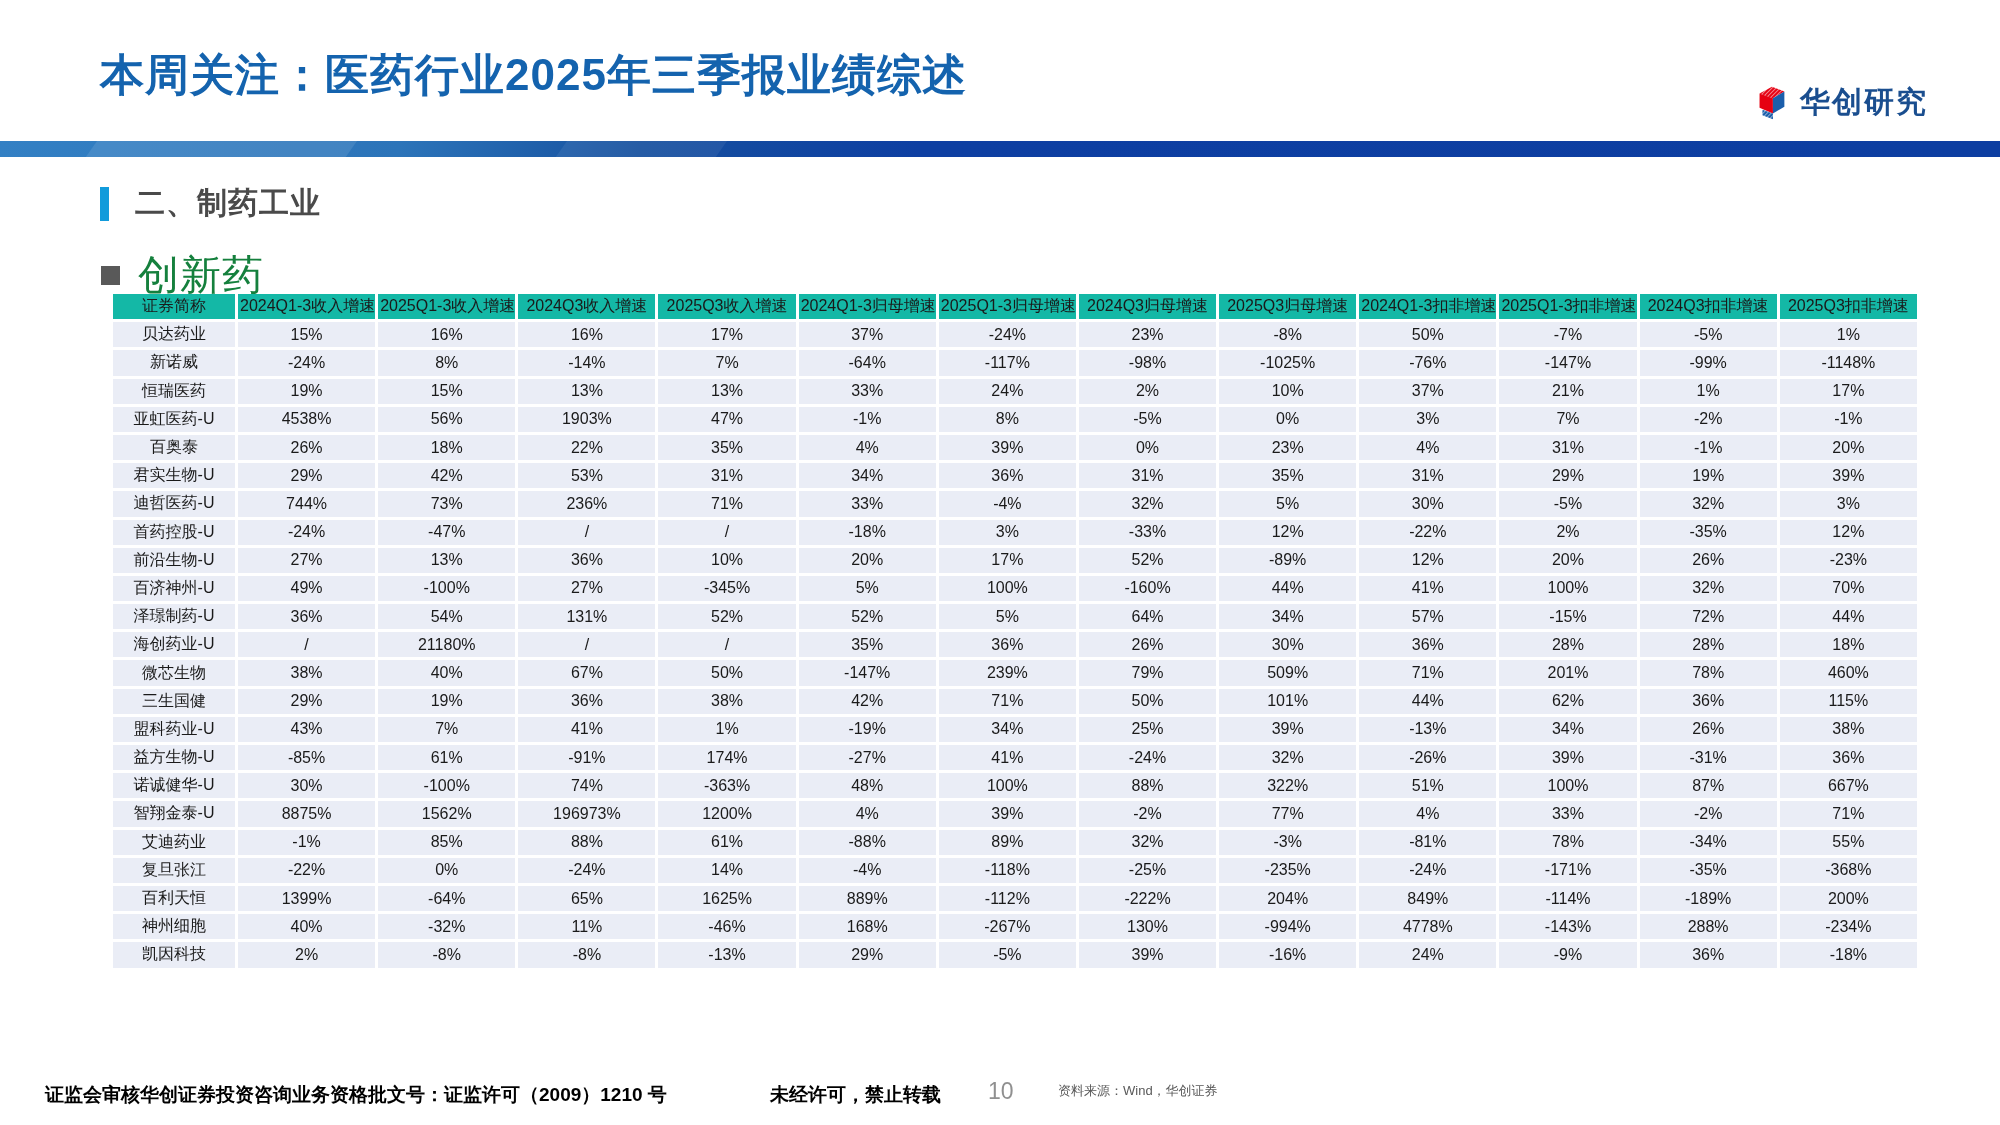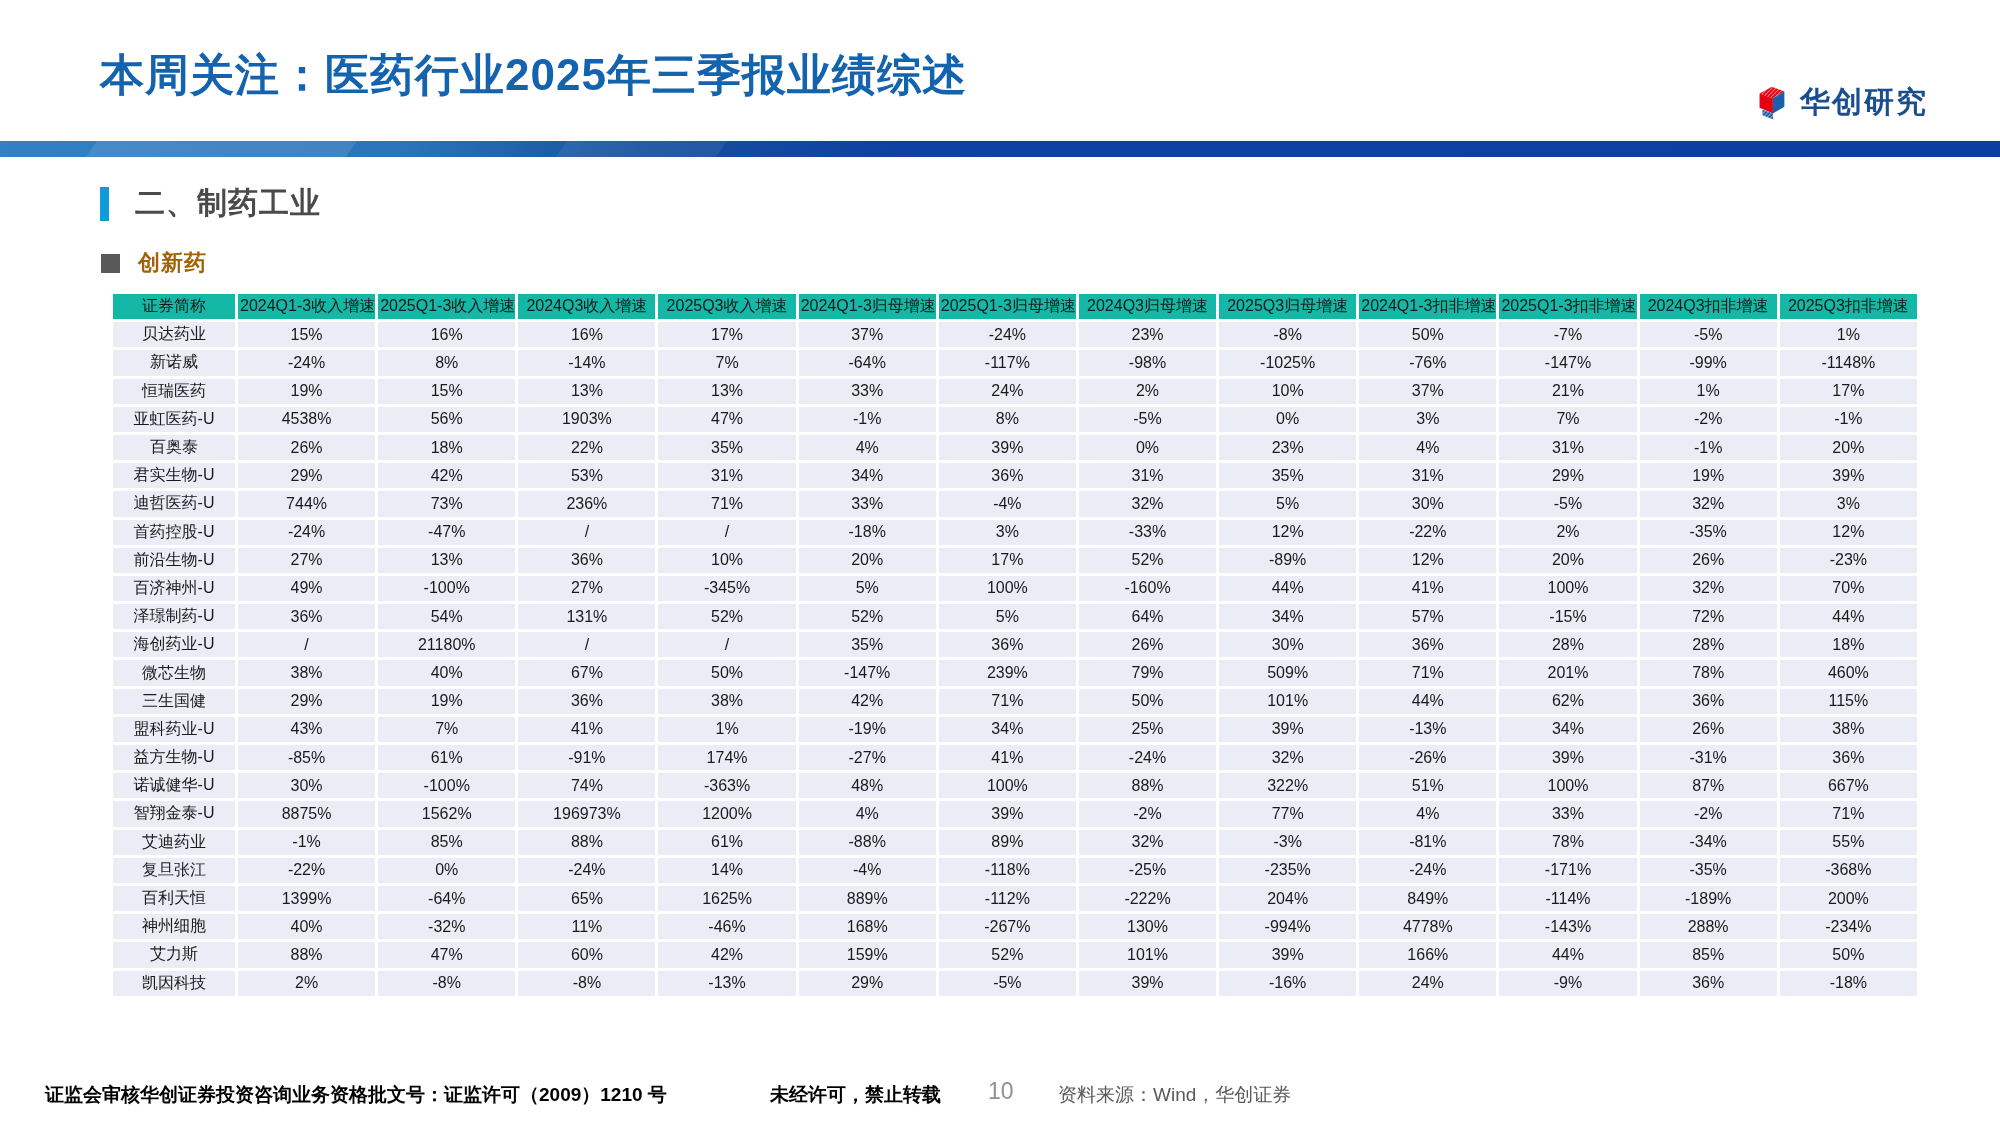--- a/index.html
+++ b/index.html
@@ -40,21 +40,21 @@
   }
 
   
   .section-row { position: absolute; left: 100px; top: 183px; display: flex; align-items: center; }
   .section-bar { width: 9px; height: 34px; background: #129BDB; margin-right: 26px; }
   .section-title { font-size: 30px; font-weight: 700; color: #4A4A4A; letter-spacing: 1px; }
 
   
   .subsection-row { position: absolute; left: 101px; top: 248px; display: flex; align-items: center; }
   .bullet-square { width: 19px; height: 19px; background: #595959; margin-right: 18px; }
-  .subsection-title { font-size: 22px; font-weight: 700; color: #a16207; letter-spacing: 1px; }
+  .subsection-title { font-size: 41px; font-weight: 400; color: #15803d; letter-spacing: 1px; }
 
   
   .table-wrap { position: absolute; left: 110px; top: 291px; width: 1810px; }
   table.data-table {
     width: 100%;
     table-layout: fixed;
     border-collapse: separate;
     border-spacing: 3px 3px;
   }
   table.data-table th, table.data-table td {
@@ -79,21 +79,21 @@
   .footer-notice {
     position: absolute; left: 770px; top: 1082px;
     font-size: 19px; font-weight: 700; color: #000000;
   }
   .footer-page {
     position: absolute; left: 988px; top: 1078px;
     font-size: 23px; font-weight: 400; color: #909090;
   }
   .footer-source {
     position: absolute; left: 1058px; top: 1082px;
-    font-size: 19px; font-weight: 400; color: #595959;
+    font-size: 13px; font-weight: 400; color: #595959;
   }
 </style>
 </head>
 <body>
 
 <div class="slide">
 
   <div class="page-title">本周关注：医药行业2025年三季报业绩综述</div>
 
   <div class="logo">
@@ -490,35 +490,20 @@
             <td>168%</td>
             <td>-267%</td>
             <td>130%</td>
             <td>-994%</td>
             <td>4778%</td>
             <td>-143%</td>
             <td>288%</td>
             <td>-234%</td>
           </tr>
           <tr>
-            <td>艾力斯</td>
-            <td>88%</td>
-            <td>47%</td>
-            <td>60%</td>
-            <td>42%</td>
-            <td>159%</td>
-            <td>52%</td>
-            <td>101%</td>
-            <td>39%</td>
-            <td>166%</td>
-            <td>44%</td>
-            <td>85%</td>
-            <td>50%</td>
-          </tr>
-          <tr>
             <td>凯因科技</td>
             <td>2%</td>
             <td>-8%</td>
             <td>-8%</td>
             <td>-13%</td>
             <td>29%</td>
             <td>-5%</td>
             <td>39%</td>
             <td>-16%</td>
             <td>24%</td>

